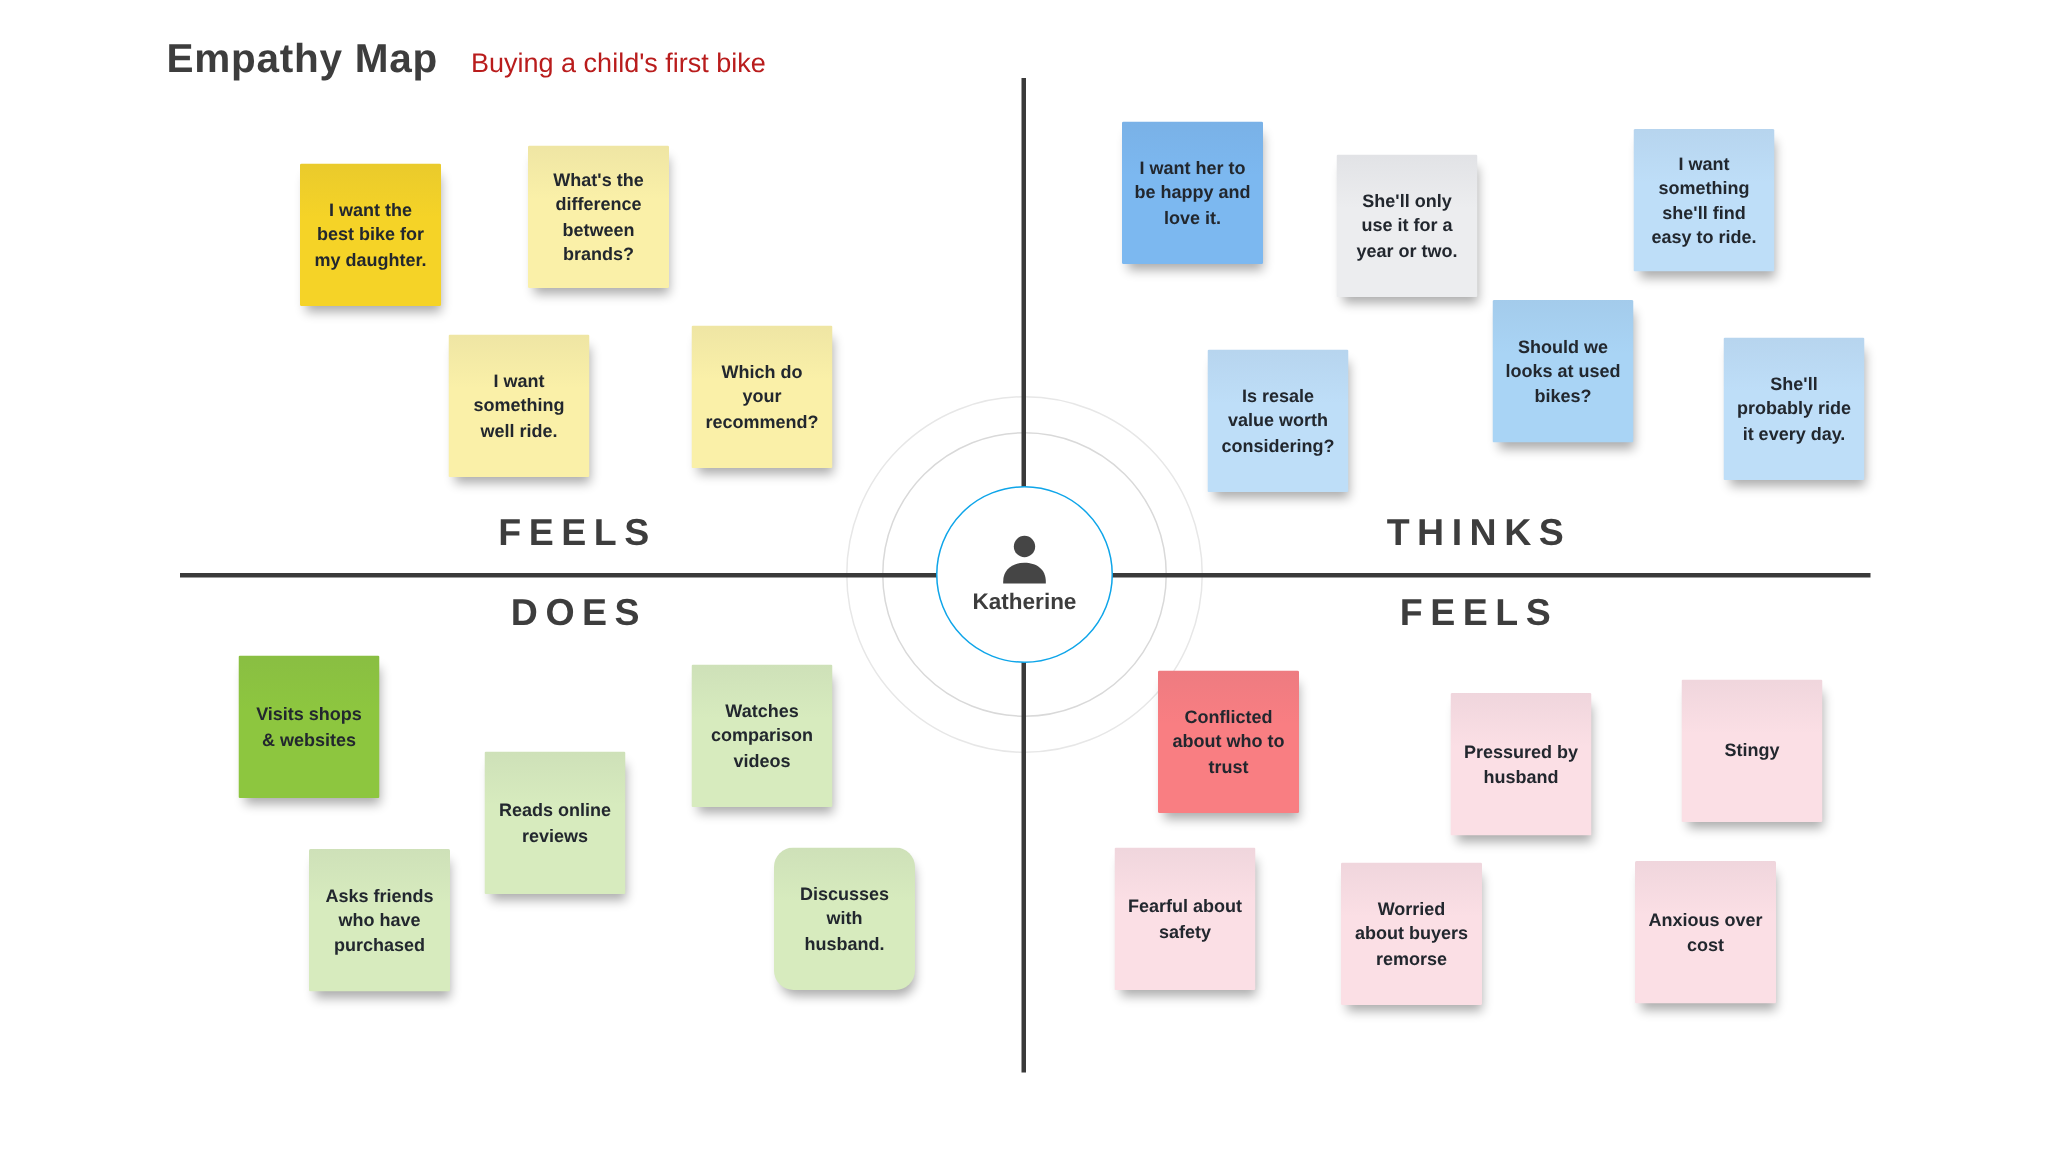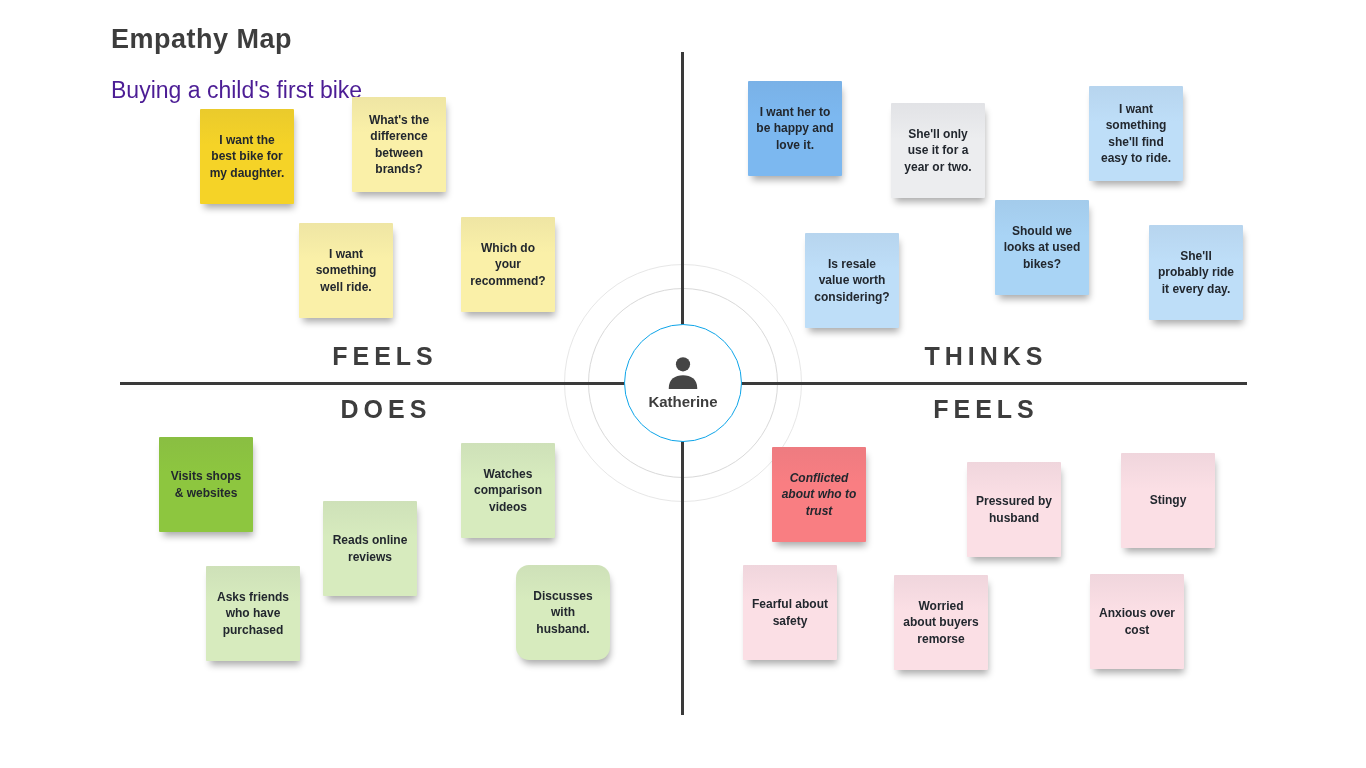--- a/index.html
+++ b/index.html
@@ -1,23 +1,23 @@
 <!DOCTYPE html>
 <html><head>
 <meta charset="utf-8">
 <style>
   * { margin: 0; padding: 0; box-sizing: border-box; }
   html, body { width: 1366px; height: 768px; background: #ffffff; overflow: hidden;
     font-family: "Liberation Sans", sans-serif; }
   .canvas { position: relative; width: 1366px; height: 768px; background: #ffffff; }
 
   
-  .header { position: absolute; left: 111px; top: 24px; display: flex; align-items: baseline; gap: 22px; flex-direction: column; }
+  .header { position: absolute; left: 111px; top: 24px; display: flex; align-items: baseline; gap: 22px; }
   .title { font-size: 27px; font-weight: 800; color: #3d3d3d; letter-spacing: 0.5px; }
-  .subtitle { font-size: 23px; font-weight: 400; color: #4c1d95; }
+  .subtitle { font-size: 18px; font-weight: 400; color: #b91c1c; }
 
   
   .axis { position: absolute; background: #3a3a3a; z-index: 2; }
   .axis.vertical { left: 681px; top: 52px; width: 3px; height: 663px; }
   .axis.horizontal { left: 120px; top: 382px; width: 1127px; height: 3px; }
 
   
   .ring { position: absolute; border-radius: 50%; z-index: 1; }
   .ring-outer { left: 564px; top: 264px; width: 238px; height: 238px; border: 1px solid #e7e7e7; }
   .ring-middle { left: 588px; top: 288px; width: 190px; height: 190px; border: 1.5px solid #d9d9d9; }
@@ -83,21 +83,21 @@
       <div class="note" style="left: 891px; top: 103px; background-color: rgb(236, 237, 239);">She'll only use it for a year or two.</div>
       <div class="note" style="left: 1089px; top: 86px; background-color: rgb(190, 222, 248);">I want something she'll find easy to ride.</div>
       <div class="note" style="left: 805px; top: 233px; background-color: rgb(190, 222, 248);">Is resale value worth considering?</div>
       <div class="note" style="left: 995px; top: 200px; background-color: rgb(169, 212, 245);">Should we looks at used bikes?</div>
       <div class="note" style="left: 1149px; top: 225px; background-color: rgb(190, 222, 248);">She'll probably ride it every day.</div>
       <div class="note" style="left: 159px; top: 437px; background-color: rgb(141, 198, 63);">Visits shops &amp; websites</div>
       <div class="note" style="left: 323px; top: 501px; background-color: rgb(215, 235, 190);">Reads online reviews</div>
       <div class="note" style="left: 206px; top: 566px; background-color: rgb(215, 235, 190);">Asks friends who have purchased</div>
       <div class="note" style="left: 461px; top: 443px; background-color: rgb(215, 235, 190);">Watches comparison videos</div>
       <div class="note" style="left: 516px; top: 565px; background-color: rgb(215, 235, 190); border-radius: 13px;">Discusses with husband.</div>
-      <div class="note" style="left: 772px; top: 447px; background-color: rgb(249, 126, 130); font-style: italic;">Conflicted about who to trust</div>
+      <div class="note" style="left: 772px; top: 447px; background-color: rgb(249, 126, 130);">Conflicted about who to trust</div>
       <div class="note" style="left: 967px; top: 462px; background-color: rgb(251, 223, 229);">Pressured by husband</div>
       <div class="note" style="left: 1121px; top: 453px; background-color: rgb(251, 223, 229);">Stingy</div>
       <div class="note" style="left: 743px; top: 565px; background-color: rgb(251, 223, 229);">Fearful about safety</div>
       <div class="note" style="left: 894px; top: 575px; background-color: rgb(251, 223, 229);">Worried about buyers remorse</div>
       <div class="note" style="left: 1090px; top: 574px; background-color: rgb(251, 223, 229);">Anxious over cost</div>
     </div>
 
 </div>
 
 </body></html>

